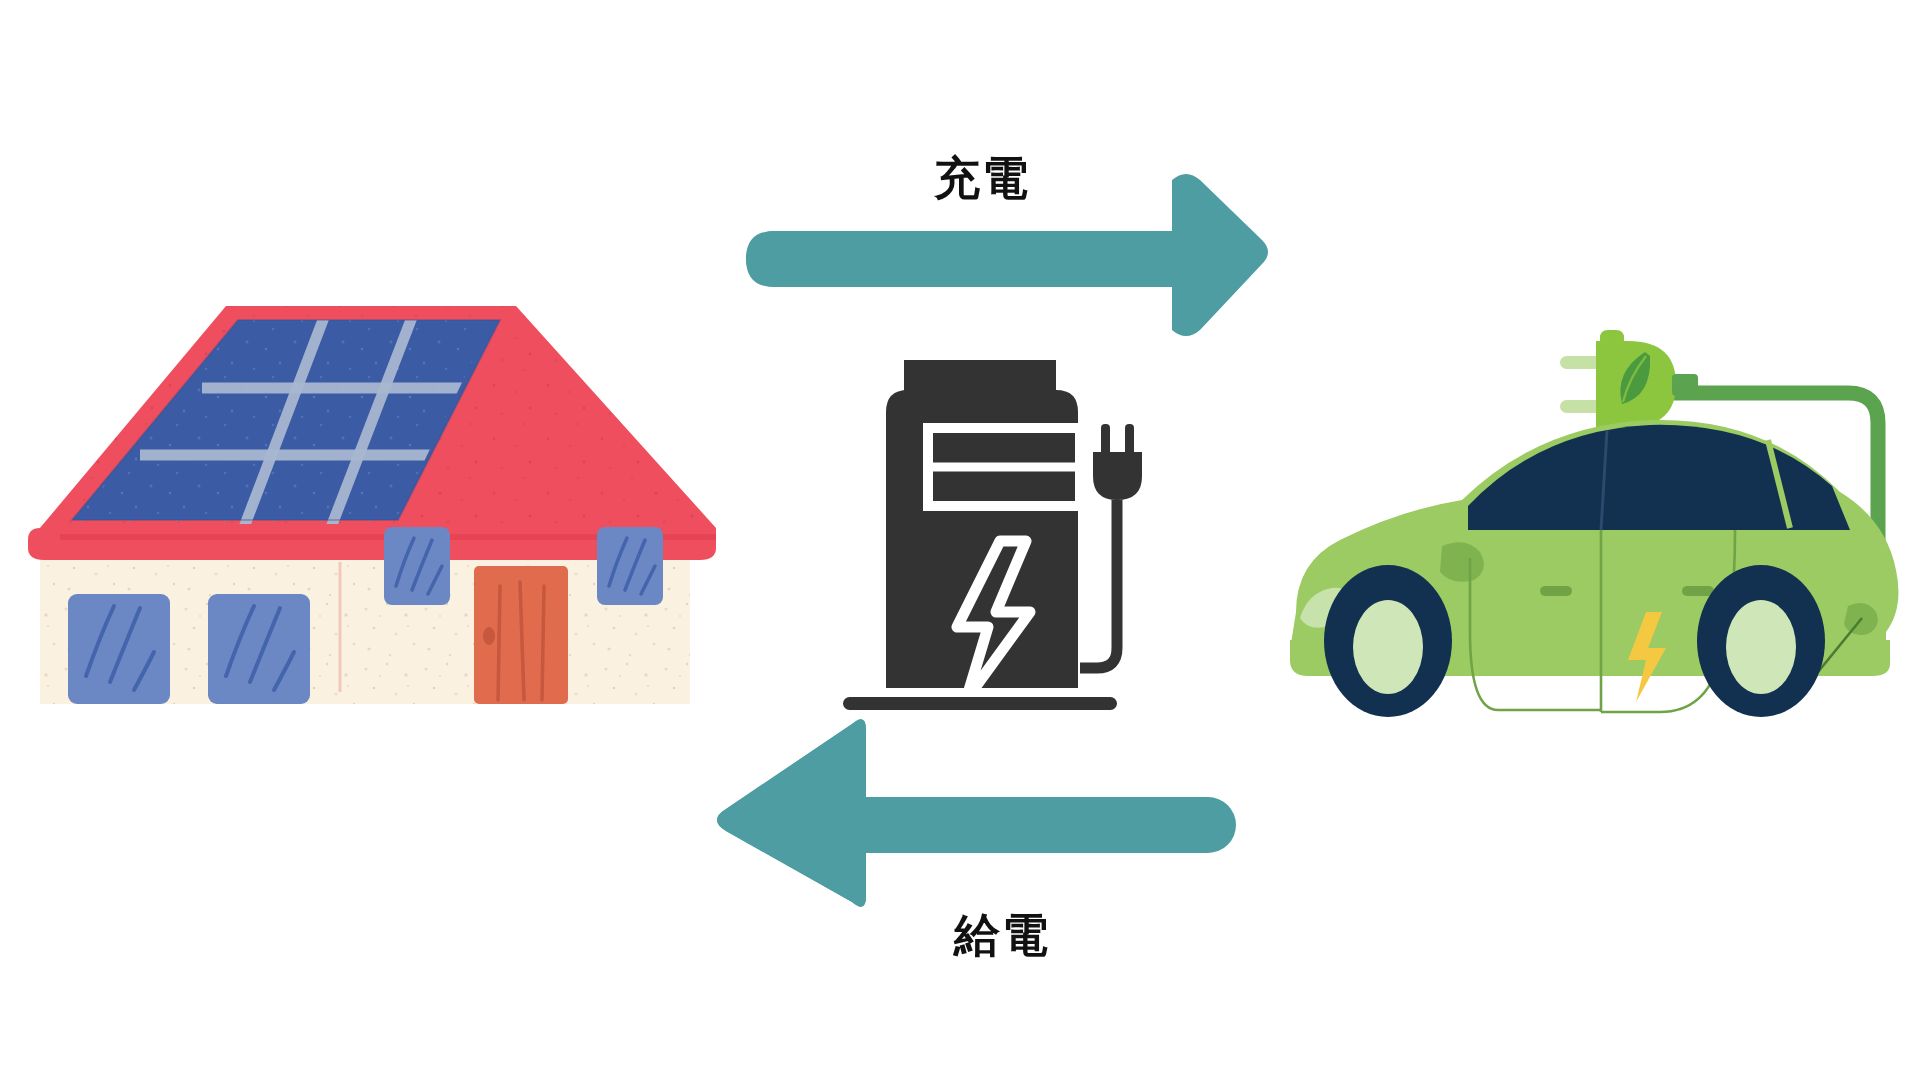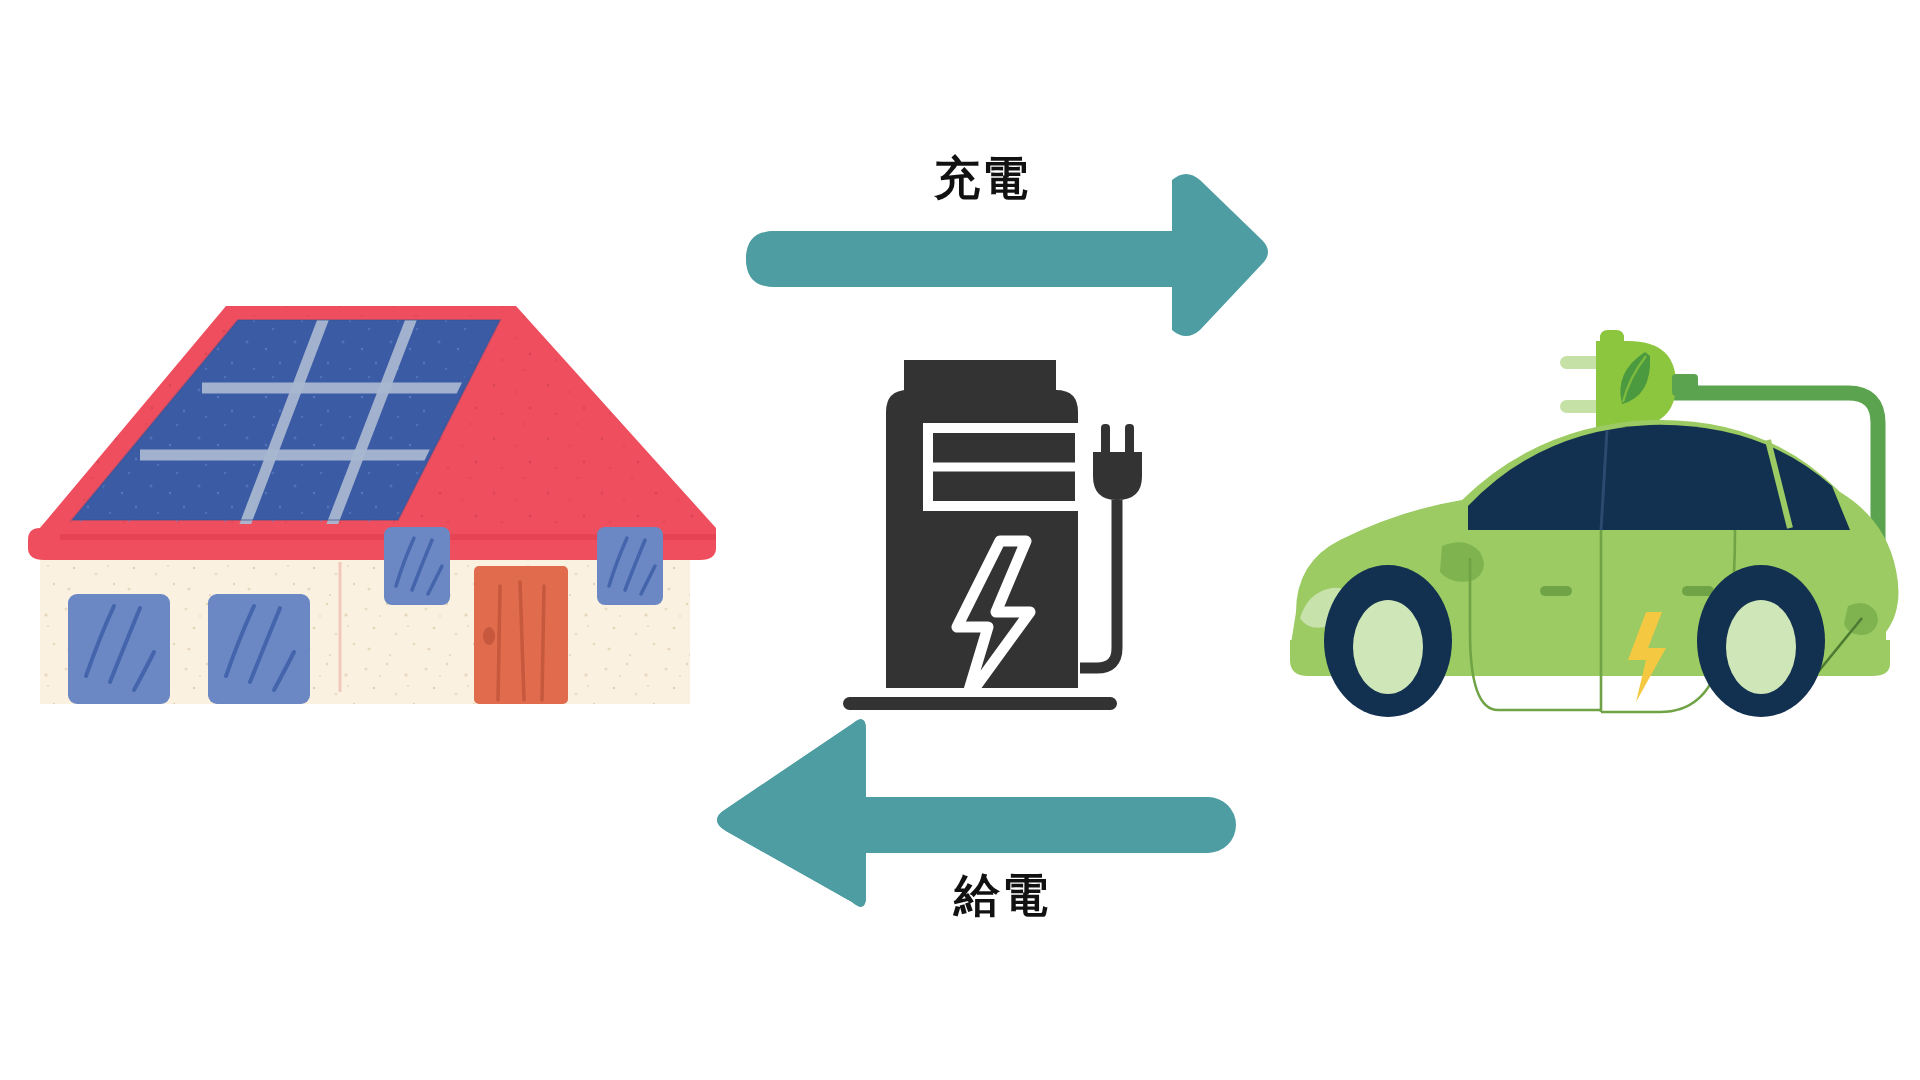--- a/index.html
+++ b/index.html
@@ -35,21 +35,21 @@
     white-space: nowrap;
     line-height: 1;
     user-select: none;
   }
   #label-charge {
     left: 934px;
     top: 155px;
   }
   #label-supply {
     left: 954px;
-    top: 872px;
+    top: 912px;
     text-align: center;
   }
 </style>
 </head>
 <body>
 
 <div id="stage">
 
   <svg class="layer" viewBox="0 0 1920 1080">
     <defs>

